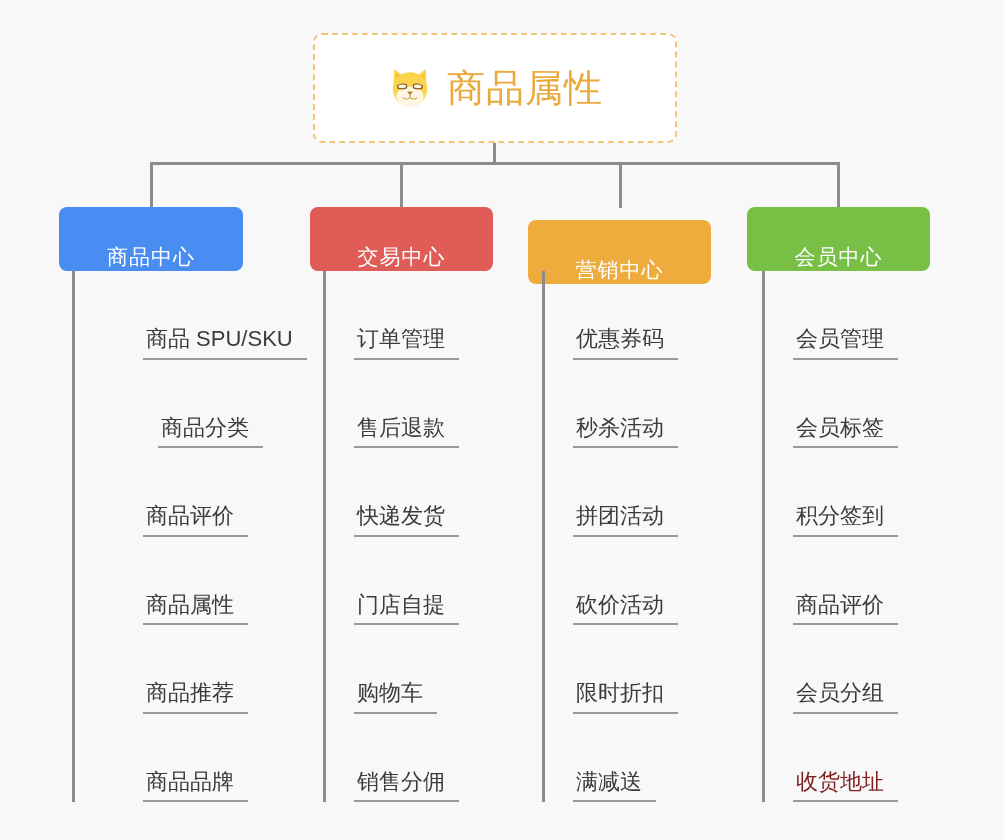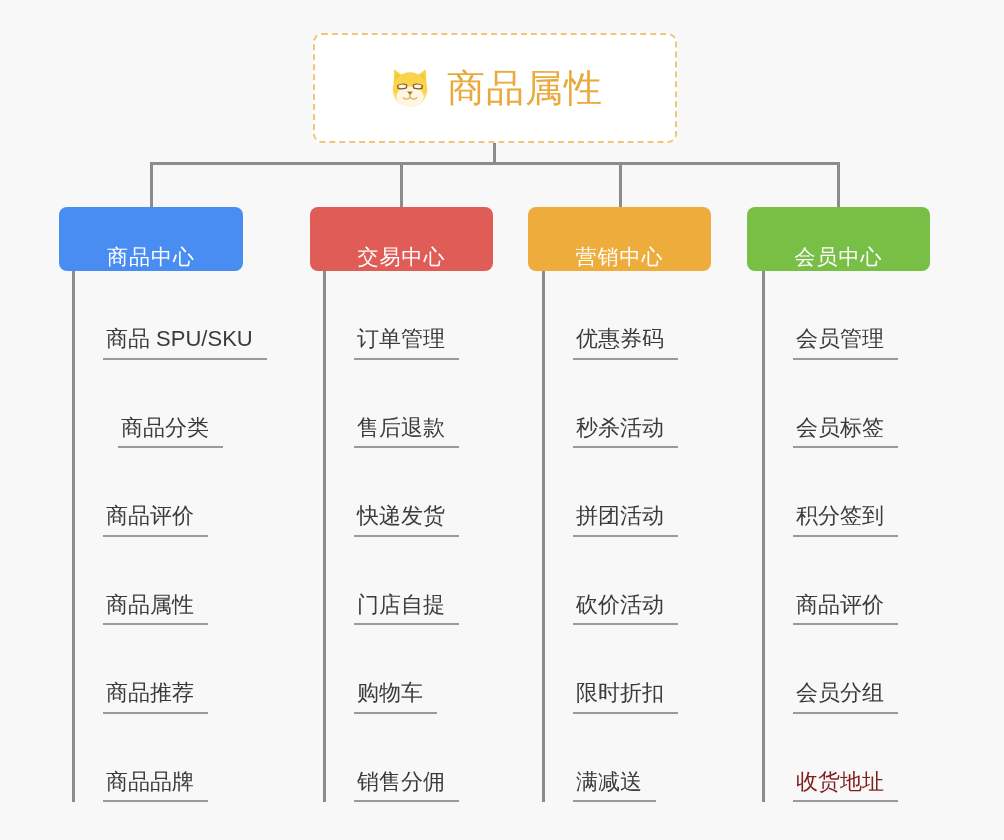--- a/index.html
+++ b/index.html
@@ -145,28 +145,28 @@
   <div class="line v-line" style="left: 400px; top: 162px; height: 46px; background: rgb(140, 140, 140);"></div>
   <div class="line v-line" style="left: 619px; top: 162px; height: 46px; background: rgb(140, 140, 140);"></div>
   <div class="line v-line" style="left: 837px; top: 162px; height: 46px; background: rgb(140, 140, 140);"></div>
 
   <div class="cat-box" style="left: 59px; top: 207px; width: 184px; background: rgb(74, 141, 242);">
     <span>商品中心</span>
   </div>
   <div class="cat-box" style="left: 310px; top: 207px; width: 183px; background: rgb(224, 92, 87);">
     <span>交易中心</span>
   </div>
-  <div class="cat-box" style="left: 528px; top: 207px; width: 183px; background: rgb(238, 172, 60);">
+  <div class="cat-box" style="left: 528px; top: 220px; width: 183px; background: rgb(238, 172, 60);">
     <span>营销中心</span>
   </div>
   <div class="cat-box" style="left: 747px; top: 207px; width: 183px; background: rgb(120, 191, 69);">
     <span>会员中心</span>
   </div>
 
-  <div class="leaf-col" style="left: 72px; border-left-color: rgb(140, 140, 140);">
+  <div class="leaf-col" style="left: 72px; border-left-color: rgb(140, 140, 140); padding-left: 40px;">
     <div class="leaf-item">
         <span class="leaf-label" style="border-bottom-color: rgb(154, 154, 154); color: rgb(59, 59, 59);">商品 SPU/SKU</span>
       </div>
     <div class="leaf-item">
         <span class="leaf-label" style="border-bottom-color: rgb(154, 154, 154); color: rgb(59, 59, 59); margin-left: 12px;">商品分类</span>
       </div>
     <div class="leaf-item">
         <span class="leaf-label" style="border-bottom-color: rgb(154, 154, 154); color: rgb(59, 59, 59);">商品评价</span>
       </div>
     <div class="leaf-item">

